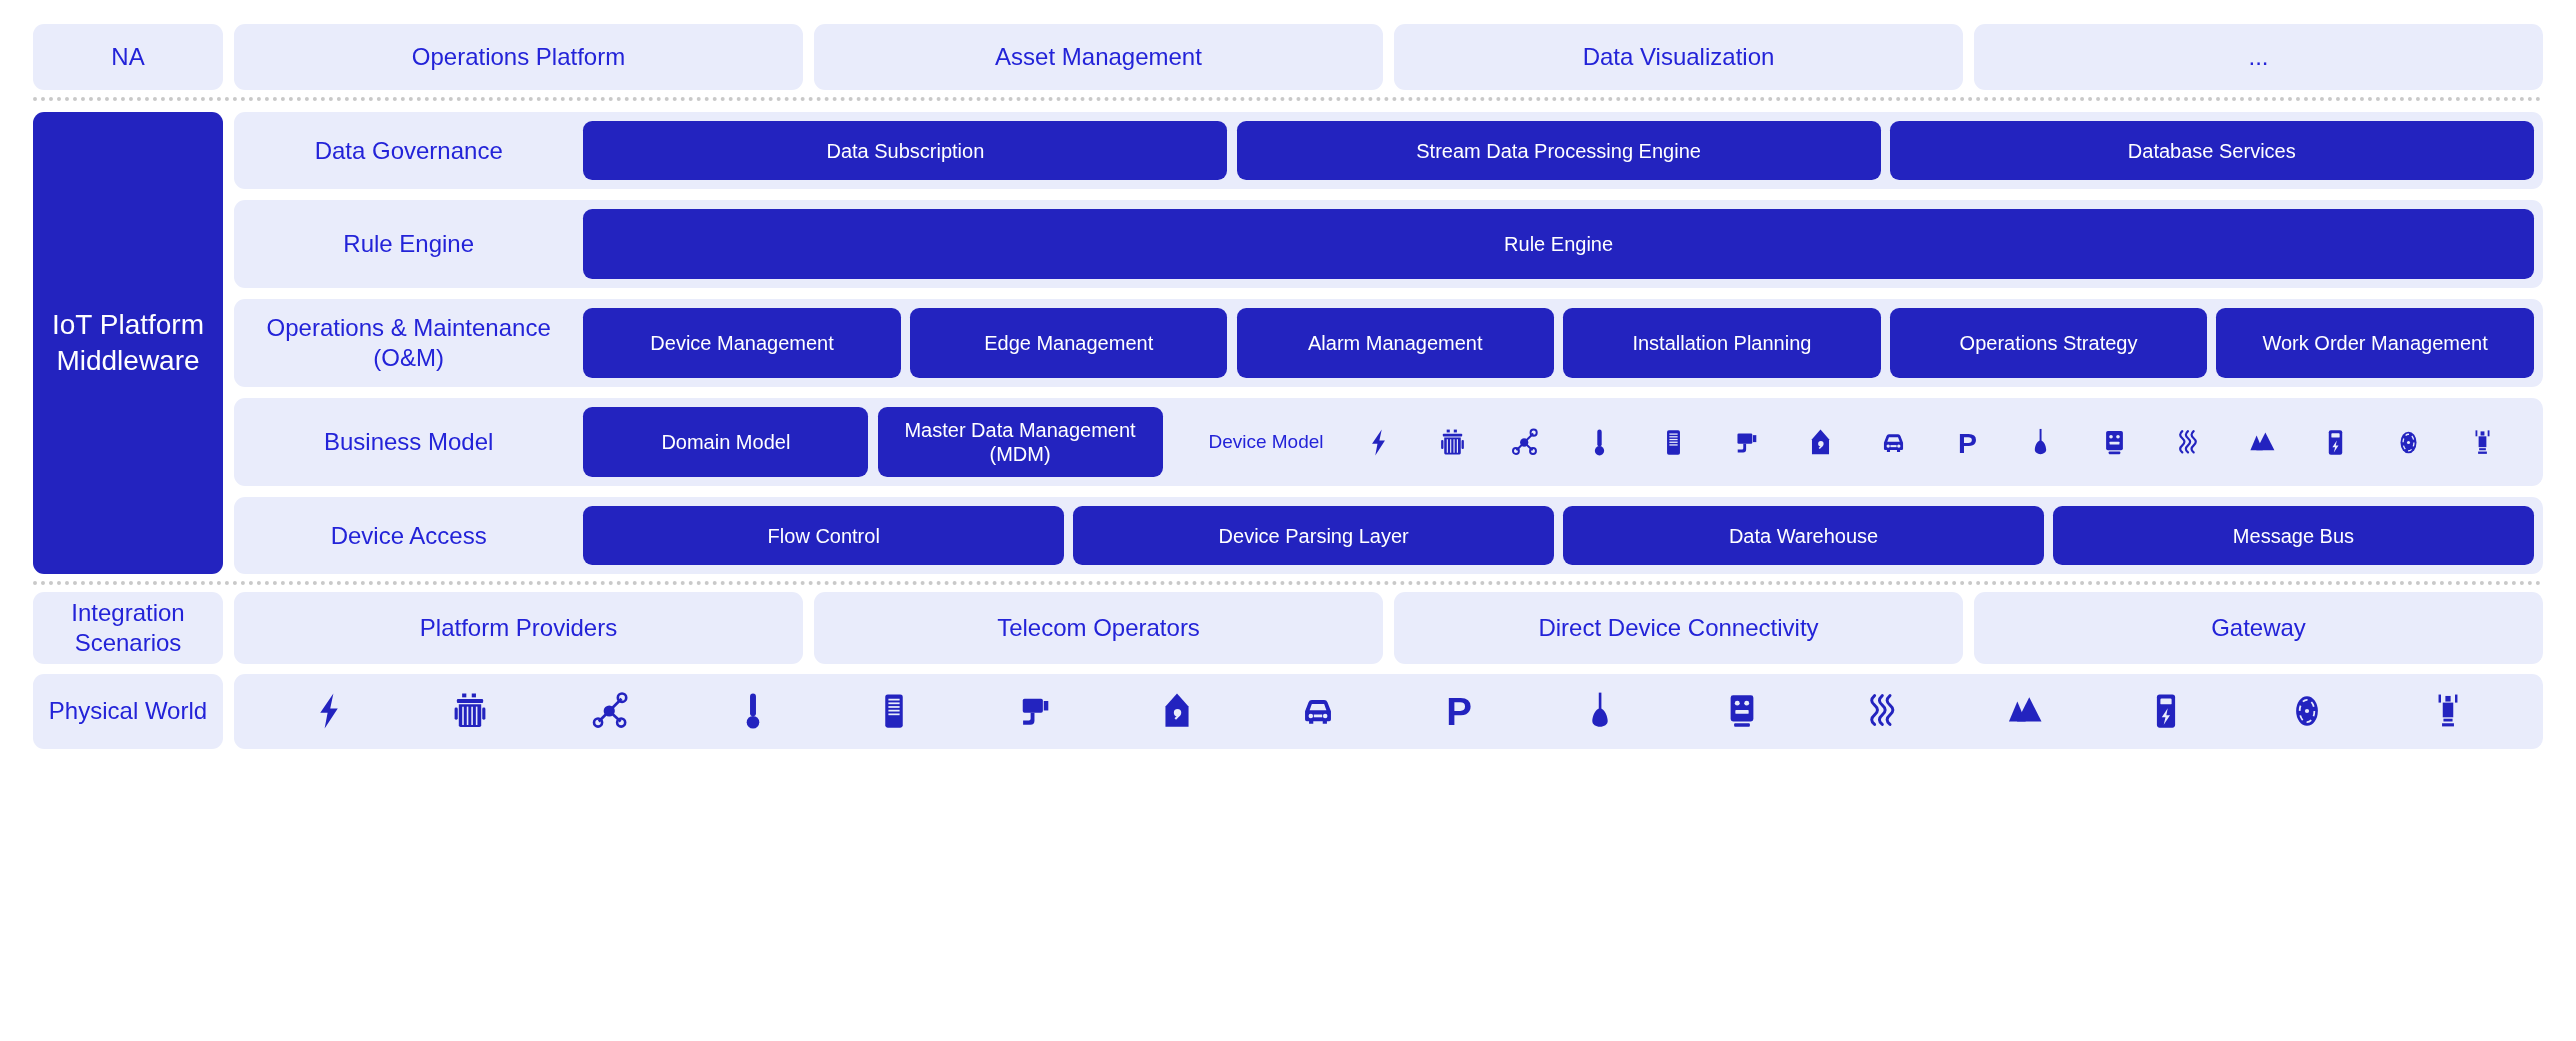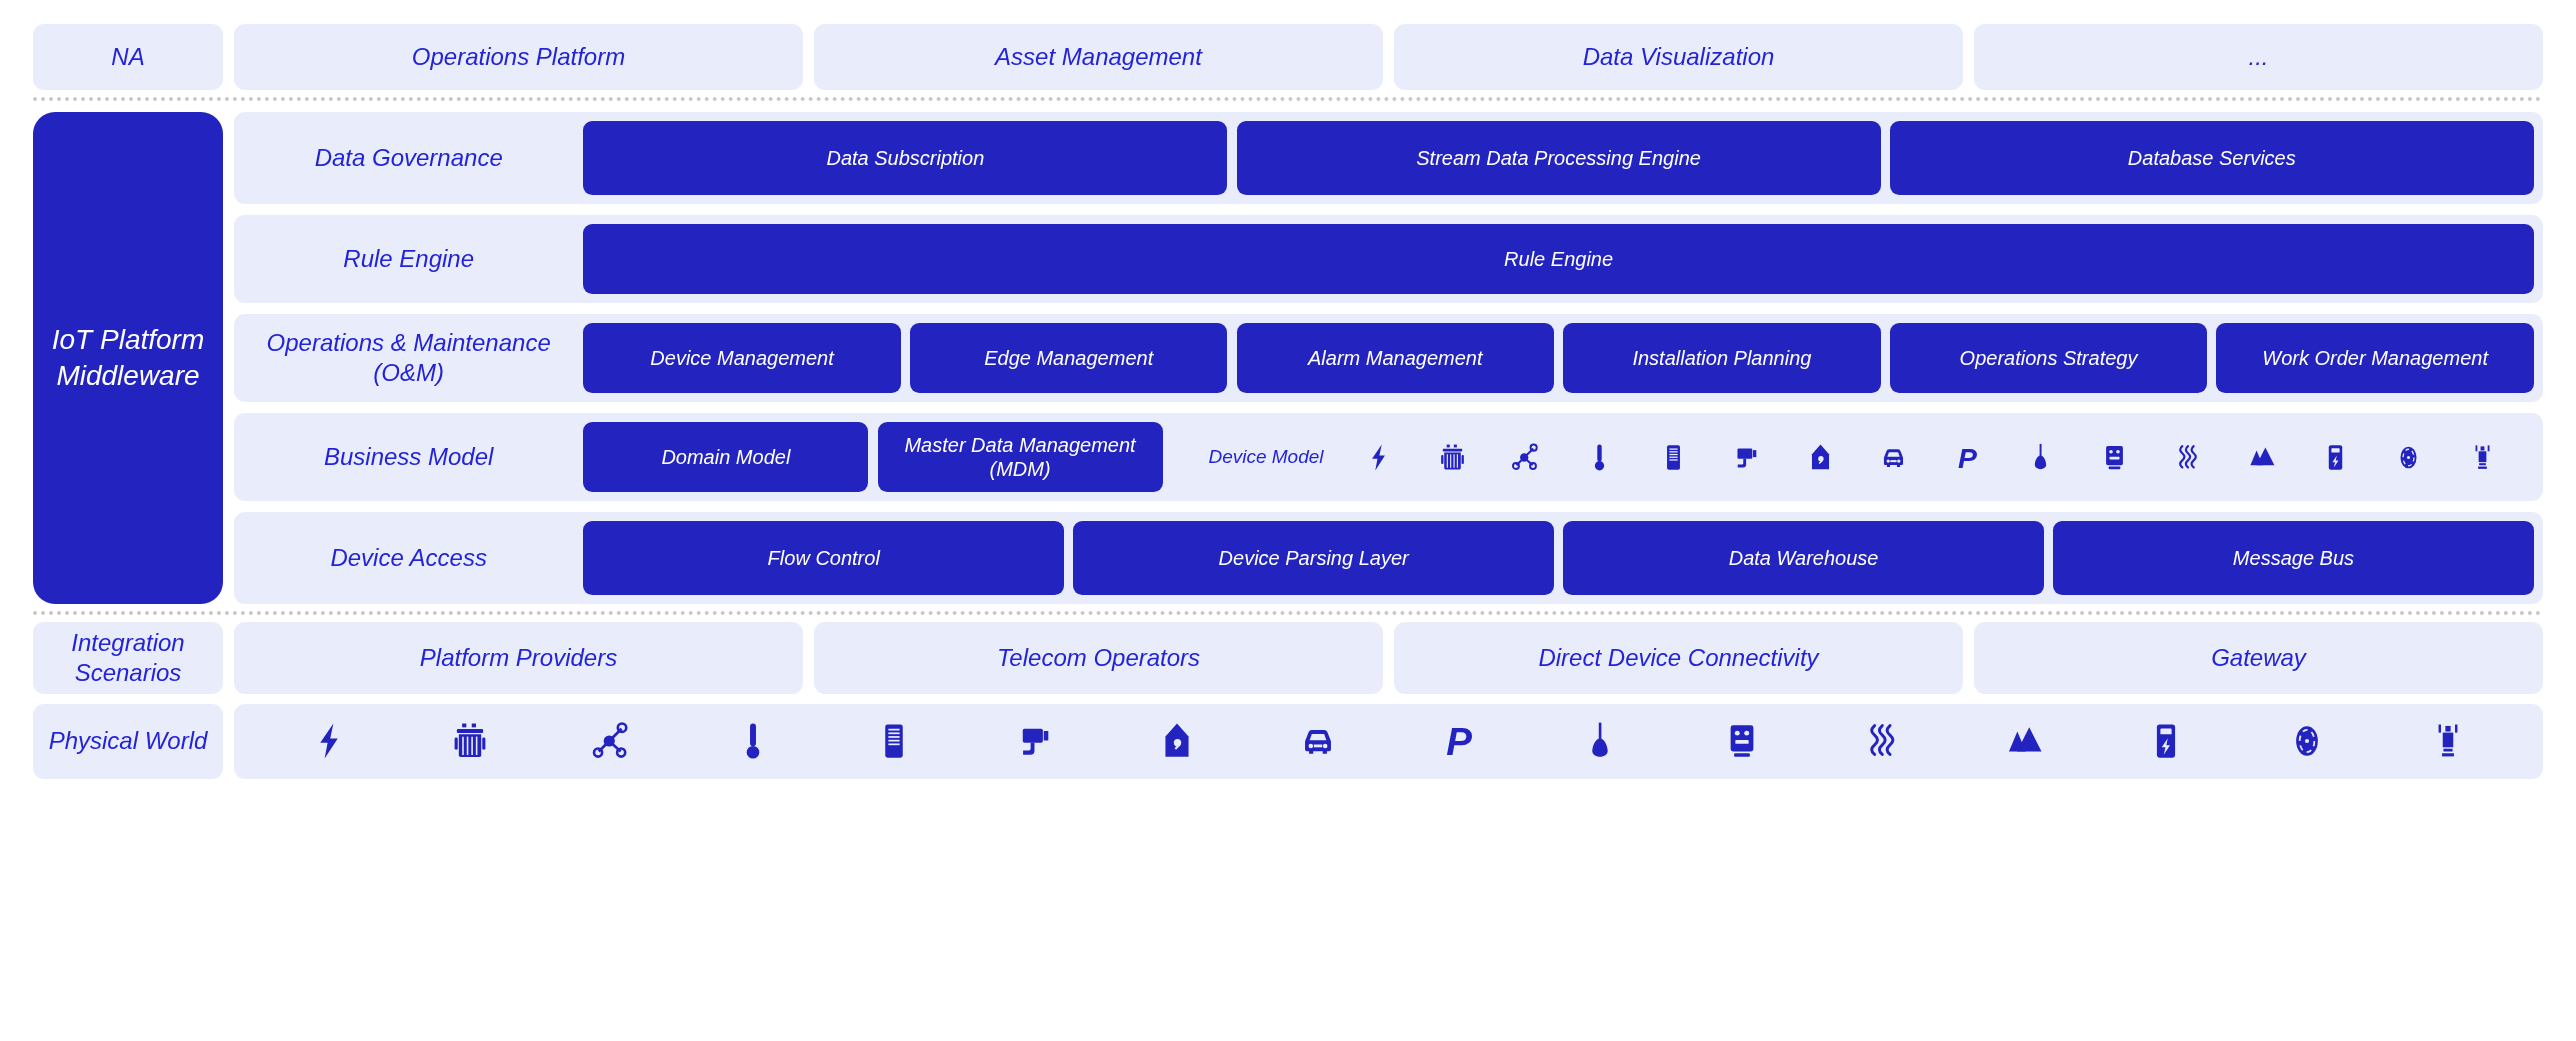--- a/index.html
+++ b/index.html
@@ -13,21 +13,20 @@
   }
 
   .canvas {
     width: 2576px;
     height: 1041px;
     background: #ffffff;
     border-radius: 24px;
     padding: 24px 33px 20px 33px;
     display: flex;
     flex-direction: column;
-    font-style: italic;
   }
 
   
   .pale {            
     background: #e9ecfb;
     border-radius: 11px;
   }
   .lbl-blue {
     color: #2323d8;
     font-size: 24px;
@@ -71,21 +70,21 @@
   .mid-block {
     display: flex;
     gap: 11px;
     flex: 0 0 auto;
     margin-top: 3.7px;
   }
   .mw-side {
     width: 190px;
     flex: 0 0 190px;
     background: #2323bf;
-    border-radius: 22px;
+    border-radius: 11px;
     color: #fff;
     display: flex;
     align-items: center;
     justify-content: center;
     font-size: 28px;
     line-height: 1.3;
     text-align: center;
   }
   .mw-rows {
     flex: 1 1 auto;
@@ -93,21 +92,21 @@
     flex-direction: column;
     gap: 11px;
   }
   .mw-row {
     background: #e9ecfb;
     border-radius: 11px;
     display: flex;
     align-items: center;
     padding: 9.2px;
     gap: 9.2px;
-    height: 92px;
+    height: 77px;
   }
   .mw-row.tall { height: 88px; }
   .row-title {
     width: 331px;
     flex: 0 0 331px;
     color: #2323d8;
     font-size: 24px;
     text-align: center;
     line-height: 1.25;
   }

